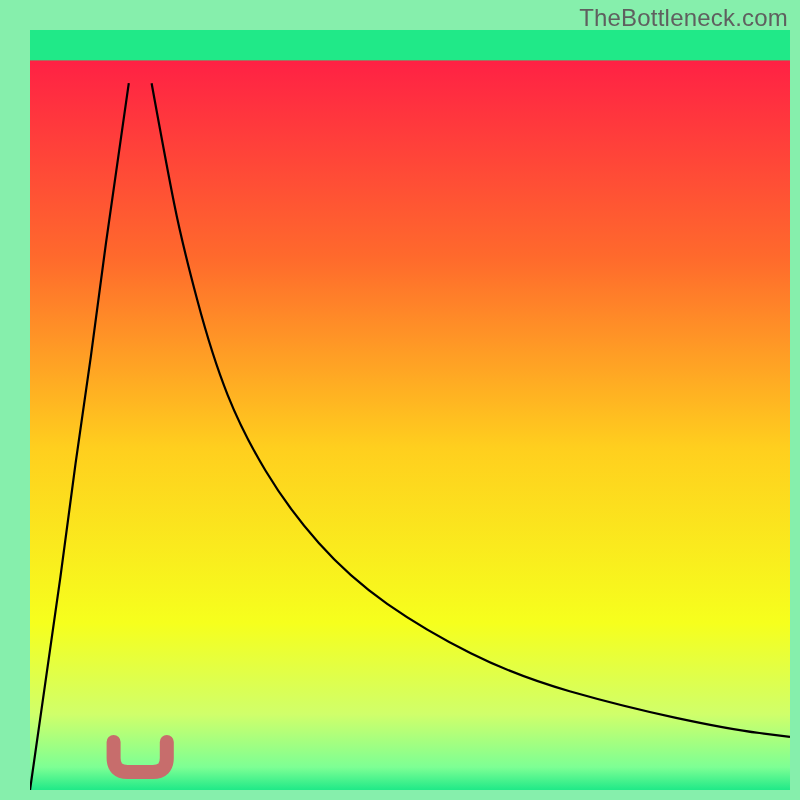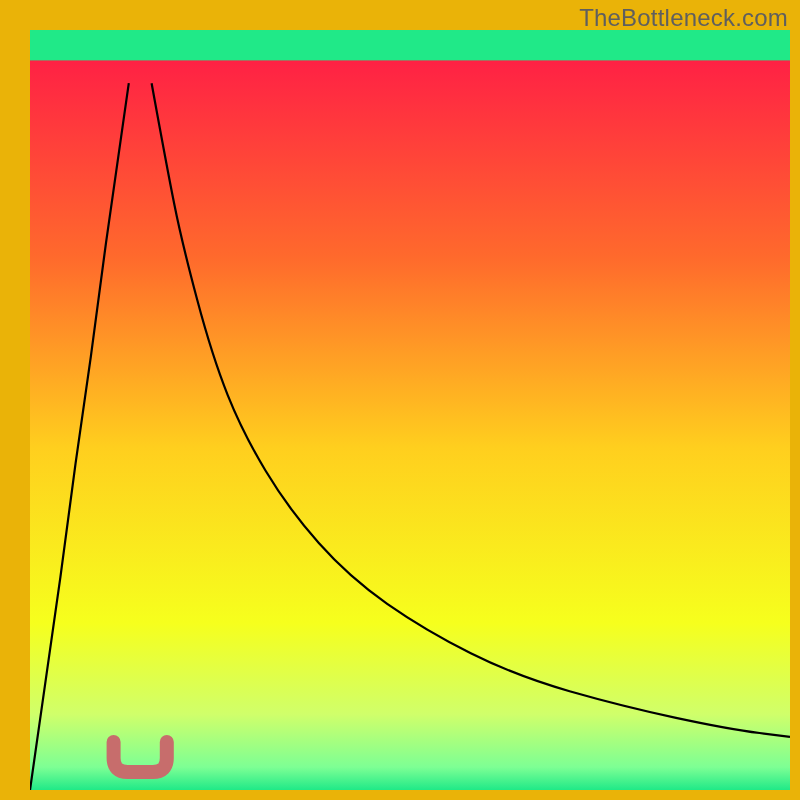--- a/index.html
+++ b/index.html
@@ -8,21 +8,21 @@
     width: 800px;
     height: 800px;
     overflow: hidden;
     background: #000;
     font-family: Arial, Helvetica, sans-serif;
   }
   .frame {
     position: relative;
     width: 800px;
     height: 800px;
-    background: #eab308;
+    background: #86efac;
   }
   .watermark {
     position: absolute;
     top: 4px;
     right: 12px;
     color: #5f5f5f;
     font-size: 24px;
     font-weight: 500;
     letter-spacing: 0.2px;
     z-index: 5;

